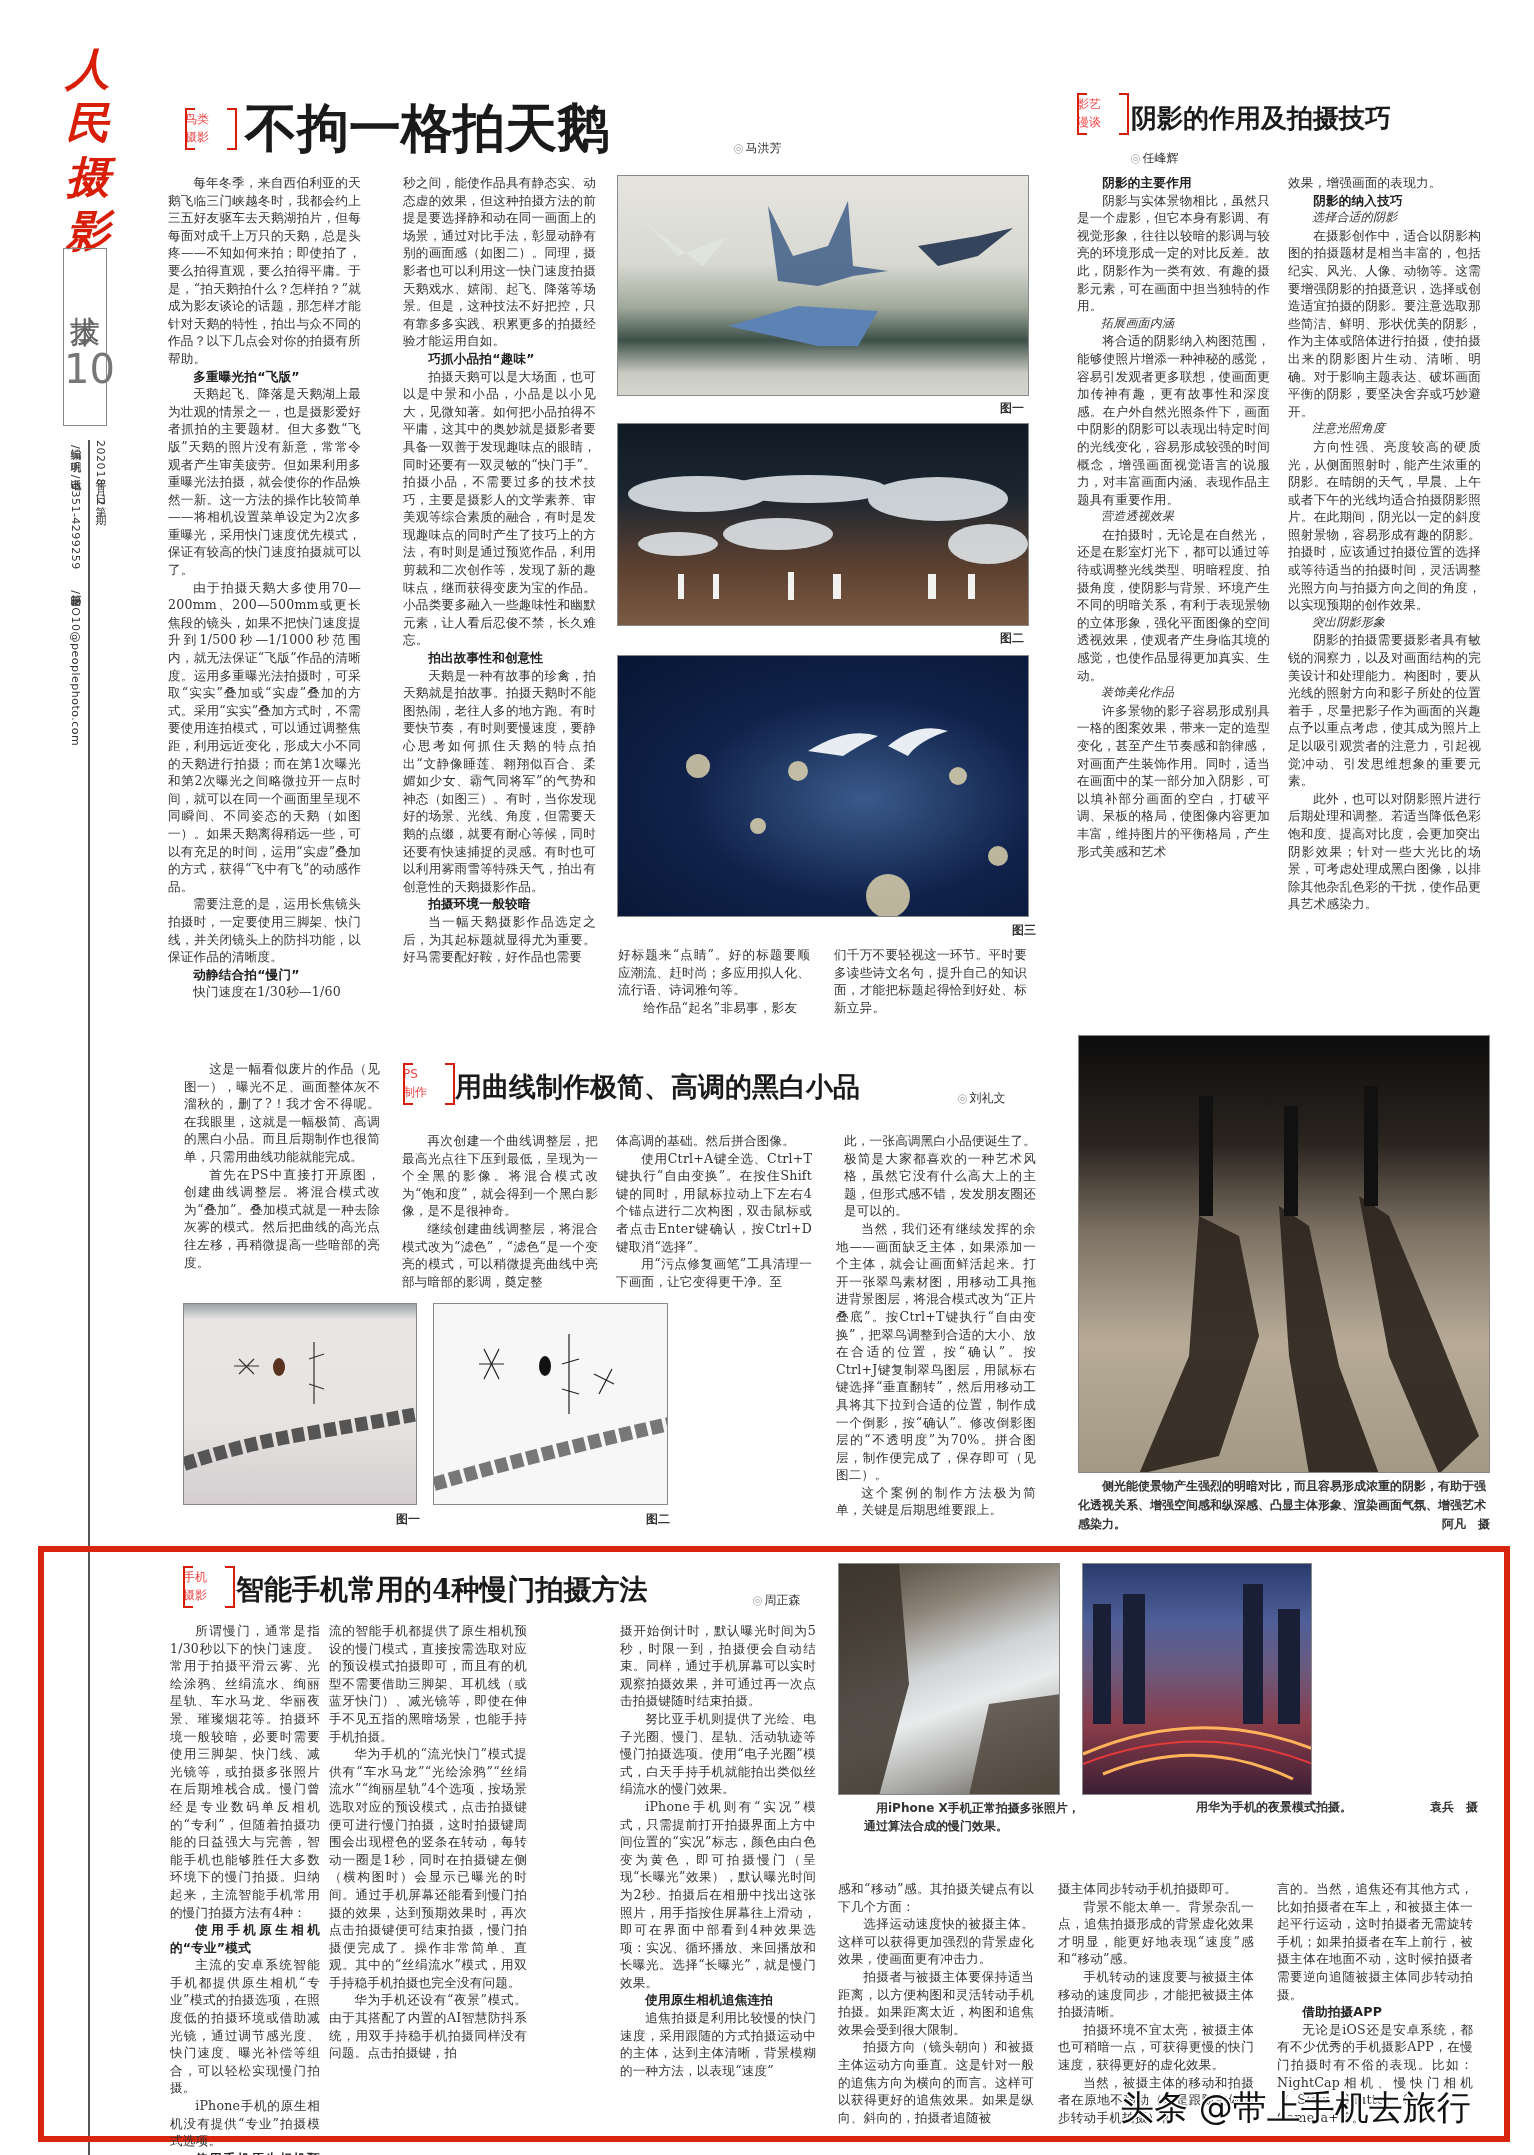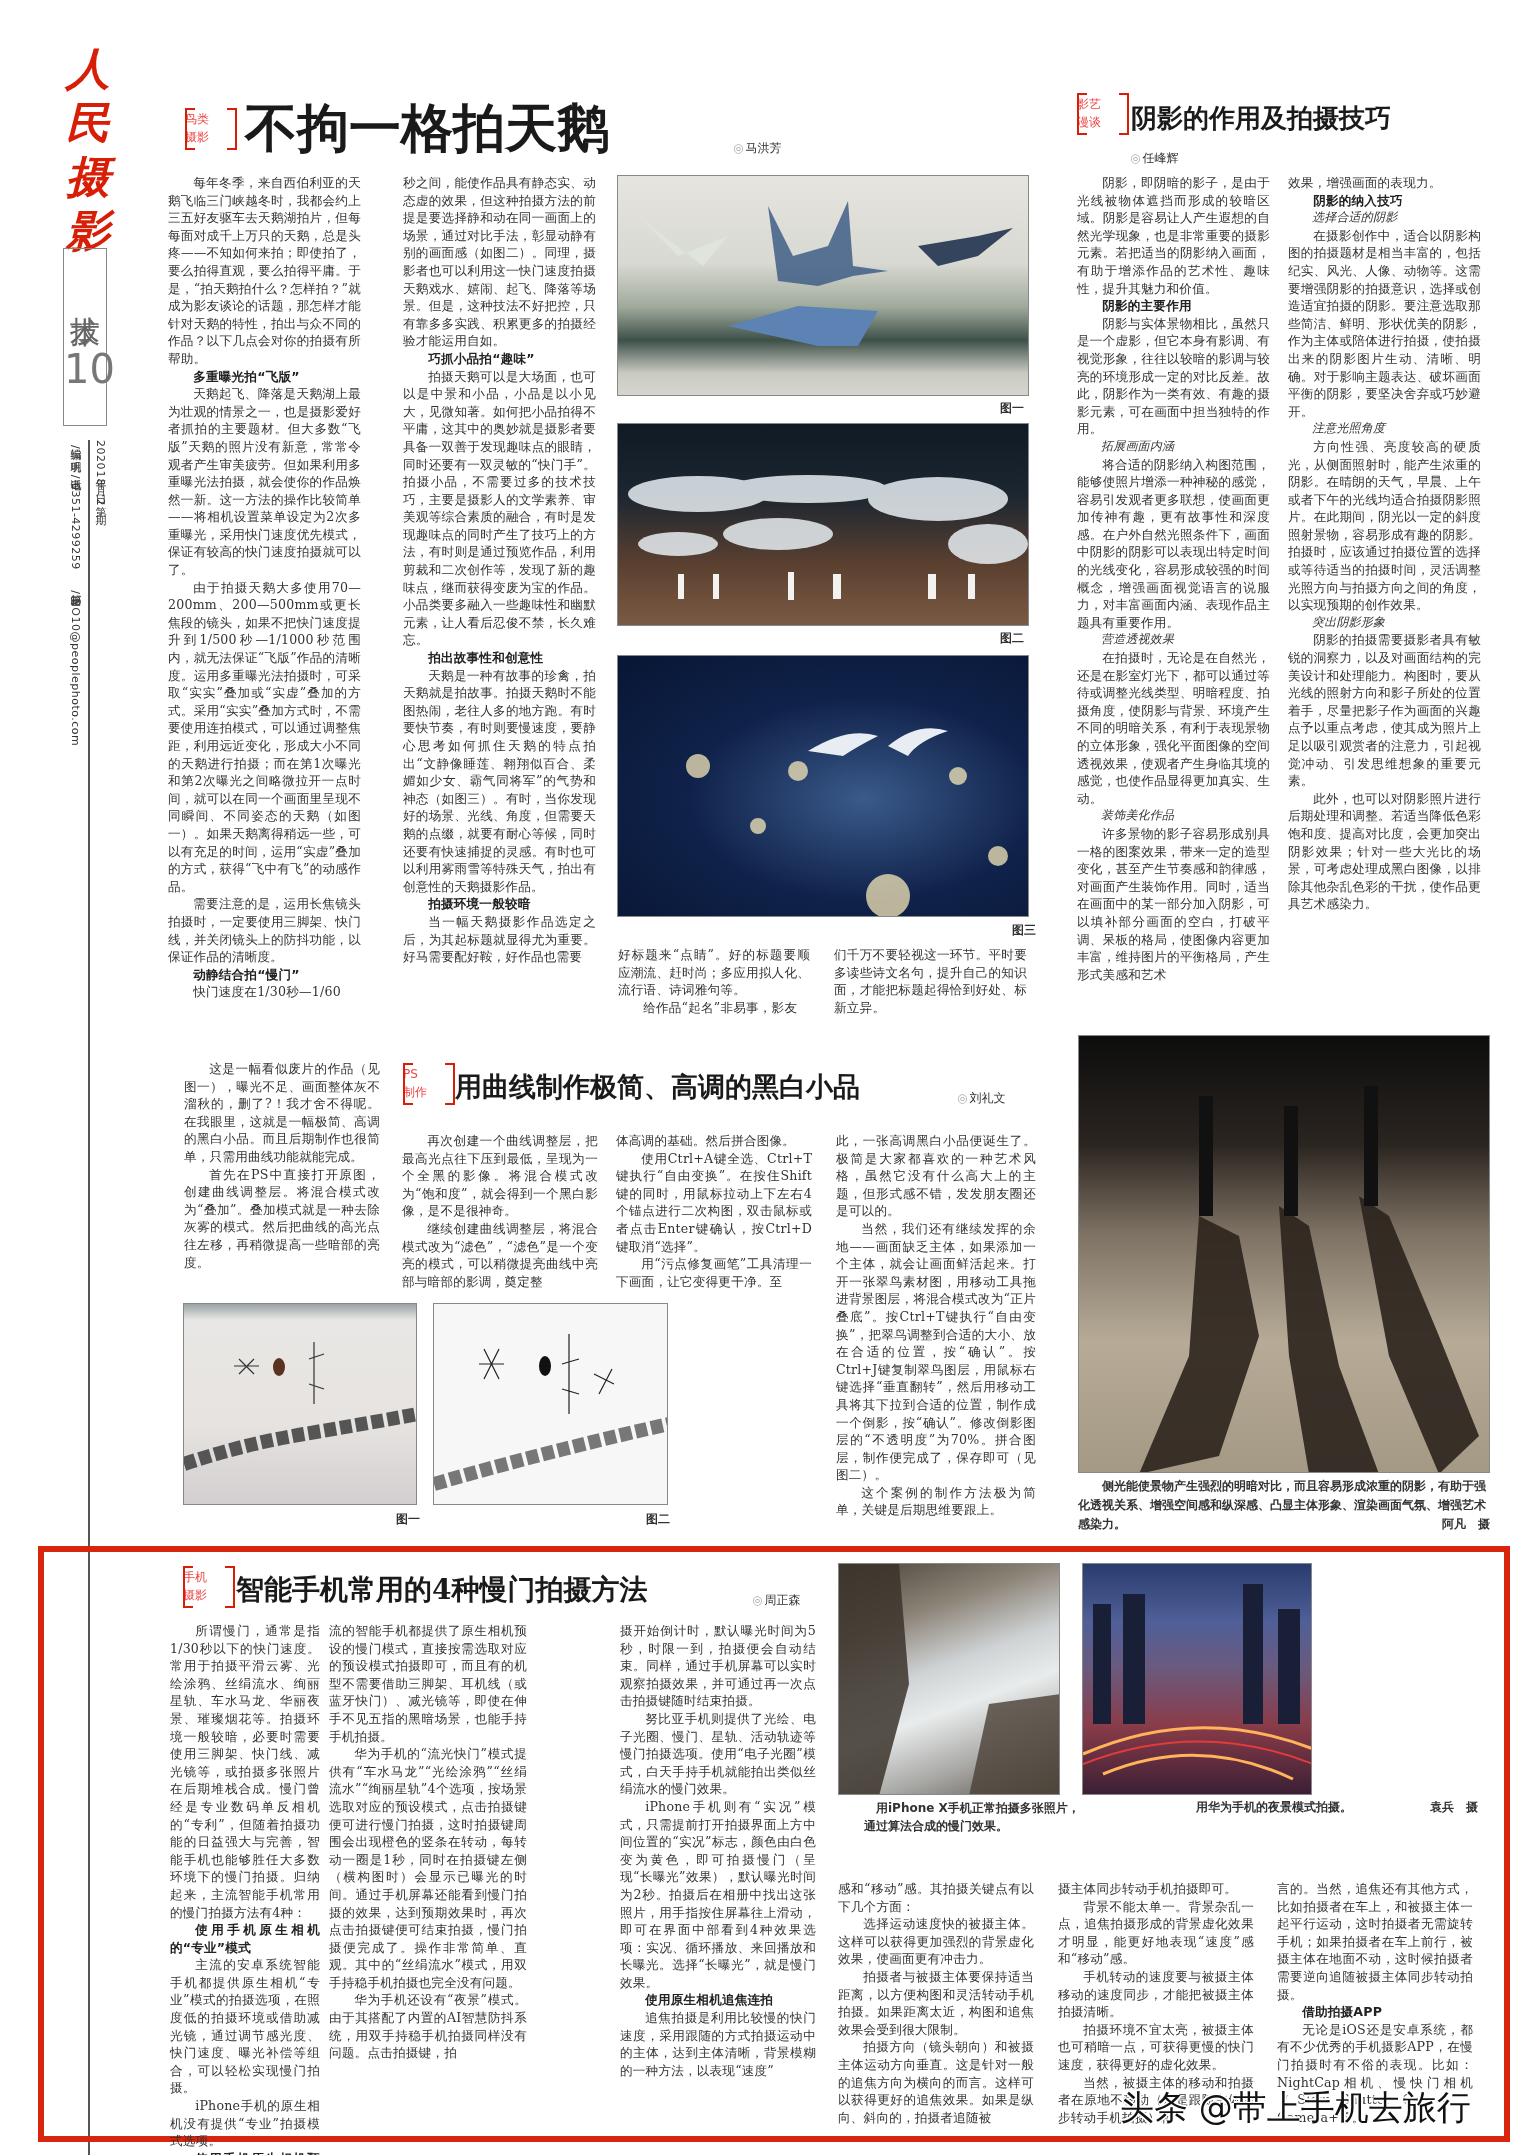--- a/index.html
+++ b/index.html
@@ -130,21 +130,20 @@
 </div>
 <div class="cap" style="left:1012px;top:922px">图三</div>
 
 <div class="tag" style="left:1077px;top:93px">
   <span>影艺</span>
   <span>漫谈</span>
 </div>
 <div class="headline" style="left:1131px;top:102px;font-size:26px;line-height:32px;font-family:'DejaVu Serif',serif">阴影的作用及拍摄技巧</div>
 <div class="byline" style="left:1130px;top:150px">任峰辉</div>
 <div class="col" style="left:1077px;top:174px;width:193px">
-    <p>阴影，即阴暗的影子，是由于光线被物体遮挡而形成的较暗区域。阴影是容易让人产生遐想的自然光学现象，也是非常重要的摄影元素。若把适当的阴影纳入画面，有助于增添作品的艺术性、趣味性，提升其魅力和价值。</p>
     <h4>阴影的主要作用</h4>
     <p>阴影与实体景物相比，虽然只是一个虚影，但它本身有影调、有视觉形象，往往以较暗的影调与较亮的环境形成一定的对比反差。故此，阴影作为一类有效、有趣的摄影元素，可在画面中担当独特的作用。</p>
     <h5>拓展画面内涵</h5>
     <p>将合适的阴影纳入构图范围，能够使照片增添一种神秘的感觉，容易引发观者更多联想，使画面更加传神有趣，更有故事性和深度感。在户外自然光照条件下，画面中阴影的阴影可以表现出特定时间的光线变化，容易形成较强的时间概念，增强画面视觉语言的说服力，对丰富画面内涵、表现作品主题具有重要作用。</p>
     <h5>营造透视效果</h5>
     <p>在拍摄时，无论是在自然光，还是在影室灯光下，都可以通过等待或调整光线类型、明暗程度、拍摄角度，使阴影与背景、环境产生不同的明暗关系，有利于表现景物的立体形象，强化平面图像的空间透视效果，使观者产生身临其境的感觉，也使作品显得更加真实、生动。</p>
     <h5>装饰美化作品</h5>
     <p>许多景物的影子容易形成别具一格的图案效果，带来一定的造型变化，甚至产生节奏感和韵律感，对画面产生装饰作用。同时，适当在画面中的某一部分加入阴影，可以填补部分画面的空白，打破平调、呆板的格局，使图像内容更加丰富，维持图片的平衡格局，产生形式美感和艺术</p>
   </div>
 <div class="col" style="left:1288px;top:174px;width:193px">
@@ -191,21 +190,21 @@
 <div class="col" style="left:402px;top:1132px;width:196px">
     <p>再次创建一个曲线调整层，把最高光点往下压到最低，呈现为一个全黑的影像。将混合模式改为“饱和度”，就会得到一个黑白影像，是不是很神奇。</p>
     <p>继续创建曲线调整层，将混合模式改为“滤色”，“滤色”是一个变亮的模式，可以稍微提亮曲线中亮部与暗部的影调，奠定整</p>
   </div>
 <div class="col" style="left:616px;top:1132px;width:196px">
     <p style="text-indent: 0px;">体高调的基础。然后拼合图像。</p>
     <p>使用Ctrl+A键全选、Ctrl+T键执行“自由变换”。在按住Shift键的同时，用鼠标拉动上下左右4个锚点进行二次构图，双击鼠标或者点击Enter键确认，按Ctrl+D键取消“选择”。</p>
     <p>用“污点修复画笔”工具清理一下画面，让它变得更干净。至</p>
   </div>
 <div class="col" style="left:836px;top:1132px;width:200px">
-    <p style="text-indent: 0px;">此，一张高调黑白小品便诞生了。极简是大家都喜欢的一种艺术风格，虽然它没有什么高大上的主题，但形式感不错，发发朋友圈还是可以的。</p>
+    <p style="text-indent: 0px; margin-left: 8px;">此，一张高调黑白小品便诞生了。极简是大家都喜欢的一种艺术风格，虽然它没有什么高大上的主题，但形式感不错，发发朋友圈还是可以的。</p>
     <p>当然，我们还有继续发挥的余地——画面缺乏主体，如果添加一个主体，就会让画面鲜活起来。打开一张翠鸟素材图，用移动工具拖进背景图层，将混合模式改为“正片叠底”。按Ctrl+T键执行“自由变换”，把翠鸟调整到合适的大小、放在合适的位置，按“确认”。按Ctrl+J键复制翠鸟图层，用鼠标右键选择“垂直翻转”，然后用移动工具将其下拉到合适的位置，制作成一个倒影，按“确认”。修改倒影图层的“不透明度”为70%。拼合图层，制作便完成了，保存即可（见图二）。</p>
     <p>这个案例的制作方法极为简单，关键是后期思维要跟上。</p>
   </div>
 
 <div class="photo" style="left:183px;top:1303px;width:234px;height:202px;background:linear-gradient(180deg,#9aa3a6 0%,#e9e7e5 8%,#e6e3e0 60%,#d4ced0 100%)">
   <svg width="234" height="202">
       <g stroke="#333" fill="none" stroke-width="1.2">
         <path d="M50 62 L75 62 M55 55 L70 70 M55 70 L70 55"></path>
         <path d="M130 38 L130 100 M125 55 L140 50 M125 80 L140 85"></path>
       </g>

